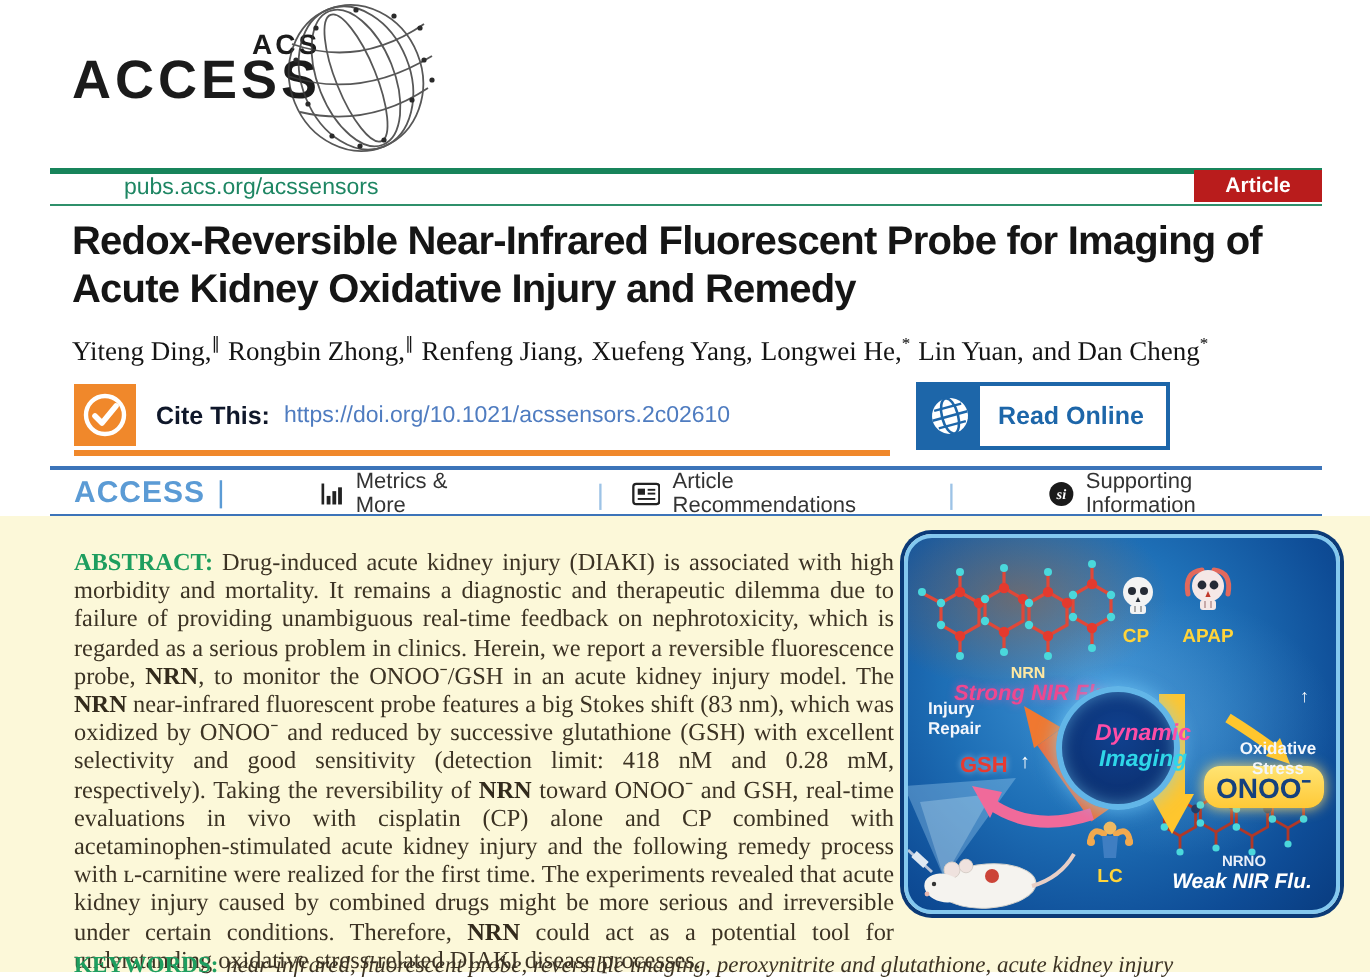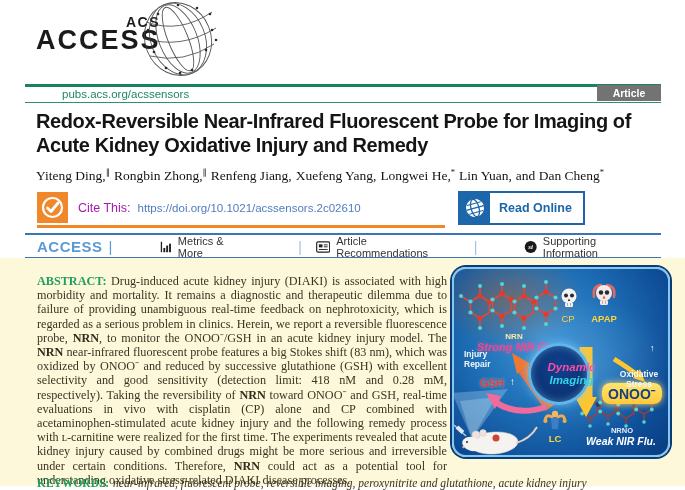--- a/index.html
+++ b/index.html
@@ -9,35 +9,35 @@
 
   
   #logo-acs{left:126px;top:14px;font-weight:bold;font-size:14px;letter-spacing:1.5px;color:#1b1b1b;}
   #logo-sensors{left:36px;top:25px;font-weight:bold;font-size:27px;letter-spacing:2px;color:#1b1b1b;}
   #sphere{left:140px;top:0;}
 
   .rule-green{background:#18845B;}
   #rule-top{left:25px;top:84px;width:636px;height:2.5px;}
   #rule-mid{left:25px;top:101.5px;width:636px;height:1.2px;opacity:.9;}
   #pubs-link{left:37px;top:88px;font-size:11.5px;color:#1E8663;padding-left:25px;}
-  #badge{left:597px;top:85px;width:64px;height:16px;background:#737373;color:#fff;
+  #badge{left:597px;top:85px;width:64px;height:16px;background:#b91c1c;color:#fff;
          font-size:10.5px;font-weight:600;text-align:center;line-height:16px;}
 
   
   #title{left:36px;top:110px;width:625px;font-weight:bold;font-size:20px;line-height:23.5px;
          letter-spacing:-0.4px;color:#151515;}
   #authors{left:36px;top:166px;width:620px;font-family:"Liberation Serif",serif;
            font-size:13.5px;color:#141414;}
   #authors sup{font-size:8.5px;}
   .auth{margin-right:4px;}
 
   
   #cite-icon{left:37px;top:192px;width:31px;height:31px;background:#F0882B;}
   #cite-text{left:78px;top:192px;height:31px;display:flex;align-items:center;gap:7px;}
-  #cite-label{font-weight:normal;font-size:12.5px;color:#a21caf;}
+  #cite-label{font-weight:bold;font-size:12.5px;color:#0f172a;}
   #doi-link{font-size:11.5px;color:#4F7CC0;}
   #cite-underline{left:37px;top:225px;width:408px;height:2.5px;background:#F0882B;}
   #read-btn{left:458px;top:191px;height:34px;border:2px solid #1D66A9;box-sizing:border-box;
             display:flex;align-items:center;gap:9px;background:#fff;padding-right:11px;cursor:pointer;}
   #read-globe{width:30px;height:30px;background:#1D66A9;display:block;}
   #read-label{font-weight:bold;font-size:12.5px;color:#1D66A9;}
 
   
   .rule-blue{background:#3C74B9;}
   #rule-b1{left:25px;top:233px;width:636px;height:1.5px;}
@@ -66,21 +66,21 @@
        background:radial-gradient(circle at 42% 38%, #3E93D4 0%, #1E6FB6 42%, #0E4C96 78%, #093C80 100%);
        border:2px solid #84C8EF;box-shadow:0 0 0 2px #0B3A77;overflow:hidden;box-sizing:border-box;}
   #toc .abs{position:absolute;}
   .blob1{left:-20px;top:-18px;width:150px;height:95px;border-radius:50%;
          background:radial-gradient(closest-side, rgba(186,92,28,.45), rgba(186,92,28,0));}
   .blob2{left:55px;top:30px;width:160px;height:130px;border-radius:50%;
          background:radial-gradient(closest-side, rgba(140,200,245,.25), rgba(140,200,245,0));}
   #g-nrn{left:30px;top:63px;width:60px;text-align:center;font-size:8px;font-weight:bold;color:#FFE9A2;}
   #g-strong{left:6px;top:72px;width:114px;text-align:center;font-style:italic;font-weight:bold;
             font-size:11px;color:#F0478F;text-shadow:0 0 4px rgba(255,90,170,.55);}
-  #g-cp{left:101px;top:44px;width:26px;text-align:center;font-weight:normal;font-size:9.5px;color:#FFD43A;}
+  #g-cp{left:101px;top:44px;width:26px;text-align:center;font-weight:bold;font-size:9.5px;color:#FFD43A;}
   #g-apap{left:132px;top:44px;width:36px;text-align:center;font-weight:bold;font-size:9.5px;color:#FFD43A;}
   #g-onoo{left:148px;top:74px;padding:1px 6px;border-radius:8px;font-weight:bold;font-size:14px;
           color:#15417E;background:linear-gradient(#FFE473,#FFC937);box-shadow:0 0 7px #F7D96E;margin-top:40px;}
   #g-onoo-up{left:196px;top:74px;font-size:9px;color:#fff;}
   #g-oxid{left:158px;top:100px;width:54px;text-align:center;font-size:8.5px;font-weight:bold;
           color:#F2F6FC;line-height:10px;}
   #g-circle{left:74px;top:74px;width:62px;height:62px;border-radius:50%;
             background:radial-gradient(circle at 50% 38%, #10418F, #0A2A66);
             border:3px solid rgba(108,196,244,.9);box-sizing:border-box;
             box-shadow:0 0 10px rgba(120,210,255,.7), inset 0 0 8px rgba(120,210,255,.5);

